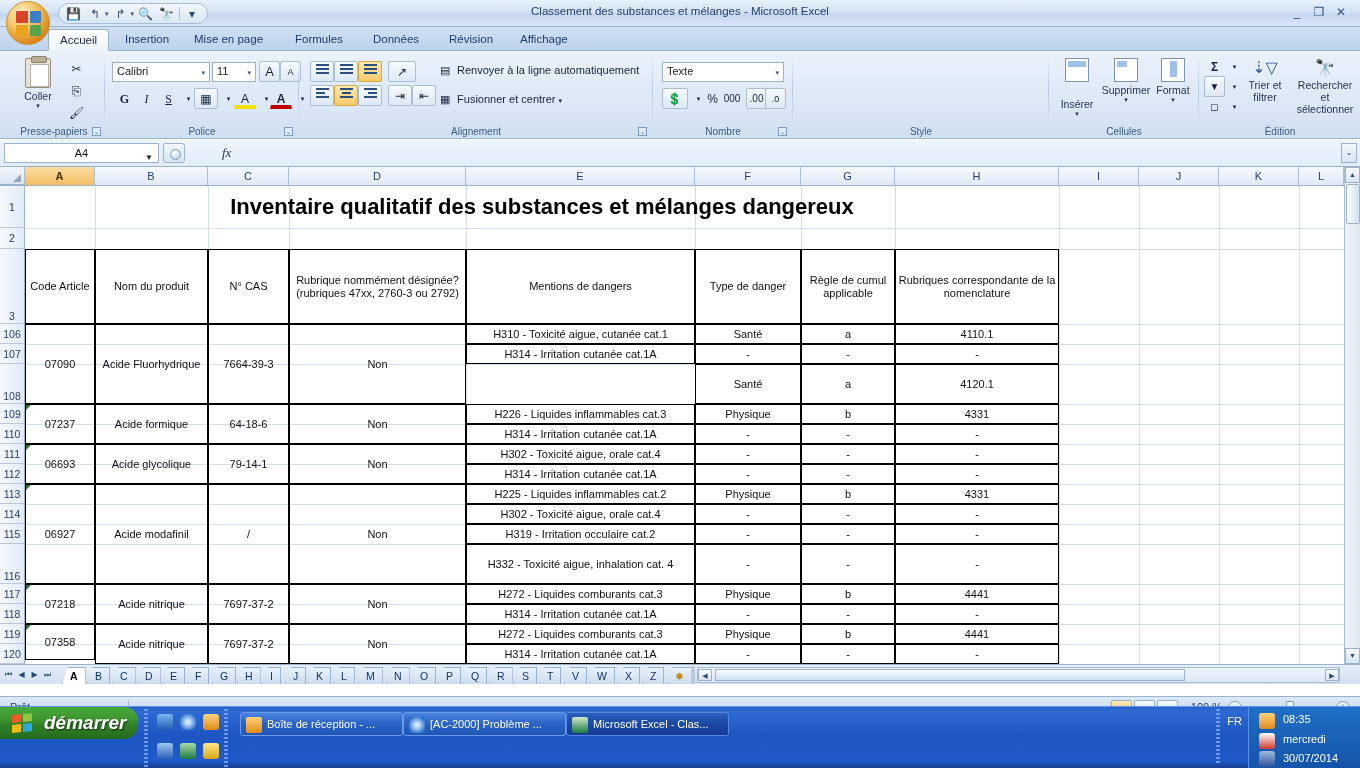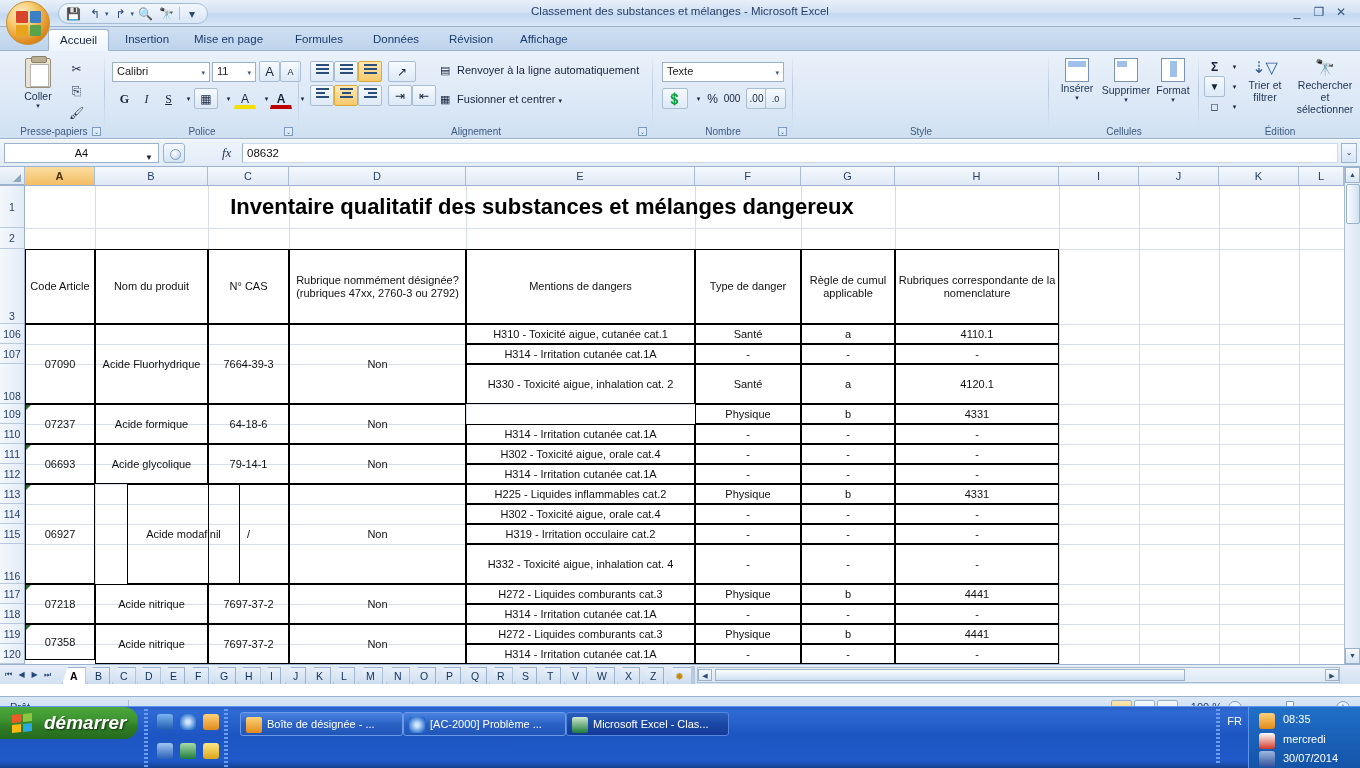--- a/index.html
+++ b/index.html
@@ -383,21 +383,21 @@
     <div class="group-label">Style</div>
   </div>
   <div class="group-sep" style="left:1048px;"></div>
 
   <div class="group" style="left:1052px; width:144px;">
     <div class="group-inner">
       <div class="bigbtn" style="left:2px; top:6px; width:46px;">
         <div class="gridicon" style="width:24px;">
             <i style="left:2px;top:2px;width:18px;height:6px"></i>
           </div>
-        <div style="margin-top:0;">Insérer</div>
+        <div style="margin-top:16px;">Insérer</div>
         <div style="font-size:7px;">▾</div>
       </div>
       <div class="bigbtn" style="left:48px; top:6px; width:52px;">
         <div class="gridicon" style="width:24px;">
             <i style="left:2px;top:2px;width:10px;height:6px"></i>
           </div>
         <div style="margin-top:2px;">Supprimer</div>
         <div style="font-size:7px;">▾</div>
       </div>
       <div class="bigbtn" style="left:100px; top:6px; width:42px;">
@@ -434,21 +434,20 @@
   </div>
 </div>
 
 <div id="formula-bar">
   <div id="namebox">
     <span>A4</span>
     <span class="car">▼</span>
   </div>
   <div id="fb-split"></div>
   <div id="fx">fx</div>
-  <div id="formula-input">08632</div>
   <div id="fb-expand">⌄</div>
 </div>
 
 <div id="grid-area">
 
   <div id="colhead">
     <div id="corner"></div>
     <div class="ch sel" style="left:25px;   width:70px;">A</div>
     <div class="ch" style="left:95px;   width:113px;">B</div>
     <div class="ch" style="left:208px;  width:81px;">C</div>
@@ -535,30 +534,30 @@
     <div class="cell bx" style="left:441px;top:138px; width:229px; height:20px;">H310 - Toxicité aigue, cutanée cat.1</div>
     <div class="cell bx" style="left:670px;top:138px; width:106px; height:20px;">Santé</div>
     <div class="cell bx" style="left:776px;top:138px; width:94px;  height:20px;">a</div>
     <div class="cell bx" style="left:870px;top:138px; width:164px; height:20px;">4110.1</div>
 
     <div class="cell bx" style="left:441px;top:158px; width:229px; height:20px;">H314 - Irritation cutanée cat.1A</div>
     <div class="cell bx" style="left:670px;top:158px; width:106px; height:20px;">-</div>
     <div class="cell bx" style="left:776px;top:158px; width:94px;  height:20px;">-</div>
     <div class="cell bx" style="left:870px;top:158px; width:164px; height:20px;">-</div>
 
-    <div class="cell bx" style="left:441px;top:178px; width:229px; height:40px;">H330 - Toxicité aigue, inhalation cat. 2</div>
     <div class="cell bx" style="left:670px;top:178px; width:106px; height:40px;">Santé</div>
     <div class="cell bx" style="left:776px;top:178px; width:94px;  height:40px;">a</div>
     <div class="cell bx" style="left:870px;top:178px; width:164px; height:40px;">4120.1</div>
 
     <div class="cell bx cmt" style="left:0;    top:218px; width:70px;  height:40px; position:absolute;">07237</div>
     <div class="cell bx" style="left:70px; top:218px; width:113px; height:40px;">Acide formique</div>
     <div class="cell bx" style="left:183px;top:218px; width:81px;  height:40px;">64-18-6</div>
     <div class="cell bx" style="left:264px;top:218px; width:177px; height:40px;">Non</div>
 
+    <div class="cell bx" style="left:441px;top:218px; width:229px; height:20px;">H226 - Liquides inflammables cat.3</div>
     <div class="cell bx" style="left:670px;top:218px; width:106px; height:20px;">Physique</div>
     <div class="cell bx" style="left:776px;top:218px; width:94px;  height:20px;">b</div>
     <div class="cell bx" style="left:870px;top:218px; width:164px; height:20px;">4331</div>
 
     <div class="cell bx" style="left:441px;top:238px; width:229px; height:20px;">H314 - Irritation cutanée cat.1A</div>
     <div class="cell bx" style="left:670px;top:238px; width:106px; height:20px;">-</div>
     <div class="cell bx" style="left:776px;top:238px; width:94px;  height:20px;">-</div>
     <div class="cell bx" style="left:870px;top:238px; width:164px; height:20px;">-</div>
 
     <div class="cell bx cmt" style="left:0;    top:258px; width:70px;  height:40px;">06693</div>
@@ -570,21 +569,21 @@
     <div class="cell bx" style="left:670px;top:258px; width:106px; height:20px;">-</div>
     <div class="cell bx" style="left:776px;top:258px; width:94px;  height:20px;">-</div>
     <div class="cell bx" style="left:870px;top:258px; width:164px; height:20px;">-</div>
 
     <div class="cell bx" style="left:441px;top:278px; width:229px; height:20px;">H314 - Irritation cutanée cat.1A</div>
     <div class="cell bx" style="left:670px;top:278px; width:106px; height:20px;">-</div>
     <div class="cell bx" style="left:776px;top:278px; width:94px;  height:20px;">-</div>
     <div class="cell bx" style="left:870px;top:278px; width:164px; height:20px;">-</div>
 
     <div class="cell bx cmt" style="left:0;    top:298px; width:70px;  height:100px;">06927</div>
-    <div class="cell bx" style="left:70px; top:298px; width:113px; height:100px;margin-left:32px;">Acide modafinil</div>
+    <div class="cell bx" style="left:70px; top:298px; width:113px; height:100px;">Acide modafinil</div>
     <div class="cell bx" style="left:183px;top:298px; width:81px;  height:100px;">/</div>
     <div class="cell bx" style="left:264px;top:298px; width:177px; height:100px;">Non</div>
 
     <div class="cell bx" style="left:441px;top:298px; width:229px; height:20px;">H225 - Liquides inflammables cat.2</div>
     <div class="cell bx" style="left:670px;top:298px; width:106px; height:20px;">Physique</div>
     <div class="cell bx" style="left:776px;top:298px; width:94px;  height:20px;">b</div>
     <div class="cell bx" style="left:870px;top:298px; width:164px; height:20px;">4331</div>
 
     <div class="cell bx" style="left:441px;top:318px; width:229px; height:20px;">H302 - Toxicité aigue, orale cat.4</div>
     <div class="cell bx" style="left:670px;top:318px; width:106px; height:20px;">-</div>
@@ -709,21 +708,21 @@
   <div class="qlaunch" style="left:157px; top:7px;  background:linear-gradient(to bottom,#7ab6f0,#1f5ab0);"></div>
   <div class="qlaunch" style="left:180px; top:7px;  background:radial-gradient(circle,#cfe8ff 15%,#1c63c7 85%);"></div>
   <div class="qlaunch" style="left:203px; top:7px;  background:linear-gradient(to bottom,#ffd27a,#e28a1a);"></div>
   <div class="qlaunch" style="left:157px; top:36px; background:linear-gradient(to bottom,#9fc6f2,#2a5fb8);"></div>
   <div class="qlaunch" style="left:180px; top:36px; background:linear-gradient(to bottom,#a8dca8,#1e7b3c);"></div>
   <div class="qlaunch" style="left:203px; top:36px; background:linear-gradient(to bottom,#ffe98a,#d8a516);"></div>
   <div class="tbsep" style="left:224px; top:2px; height:58px;"></div>
 
   <div class="taskitem" style="left:240px;">
     <span class="taskicon" style="background:linear-gradient(to bottom,#ffd27a,#e28a1a);"></span>
-    <span>Boîte de désignée - ...</span>
+    <span>Boîte de réception - ...</span>
   </div>
   <div class="taskitem" style="left:403px;">
     <span class="taskicon" style="background:radial-g3radient(circle,#cfe8ff 15%,#1c63c7 85%); background:radial-gradient(circle,#cfe8ff 15%,#1c63c7 85%);"></span>
     <span>[AC-2000] Problème ...</span>
   </div>
   <div class="taskitem active" style="left:566px;">
     <span class="taskicon" style="background:linear-gradient(to bottom,#cfe8cf,#1e7b3c);"></span>
     <span>Microsoft Excel - Clas...</span>
   </div>
 

